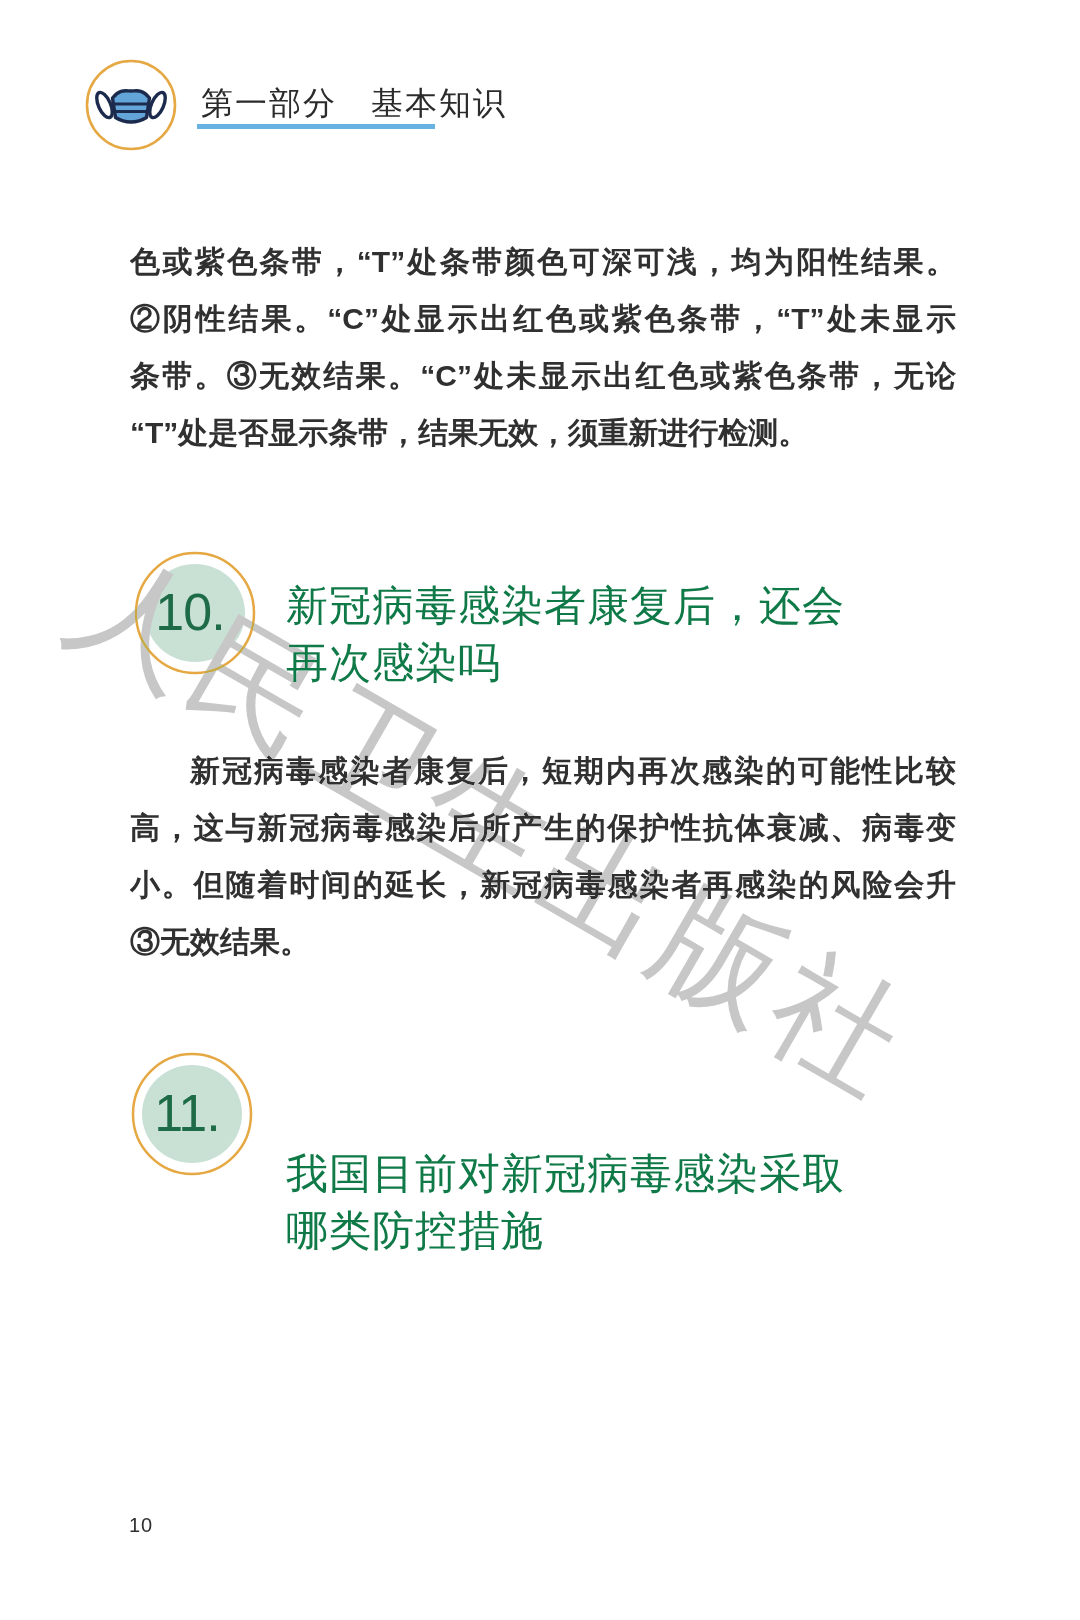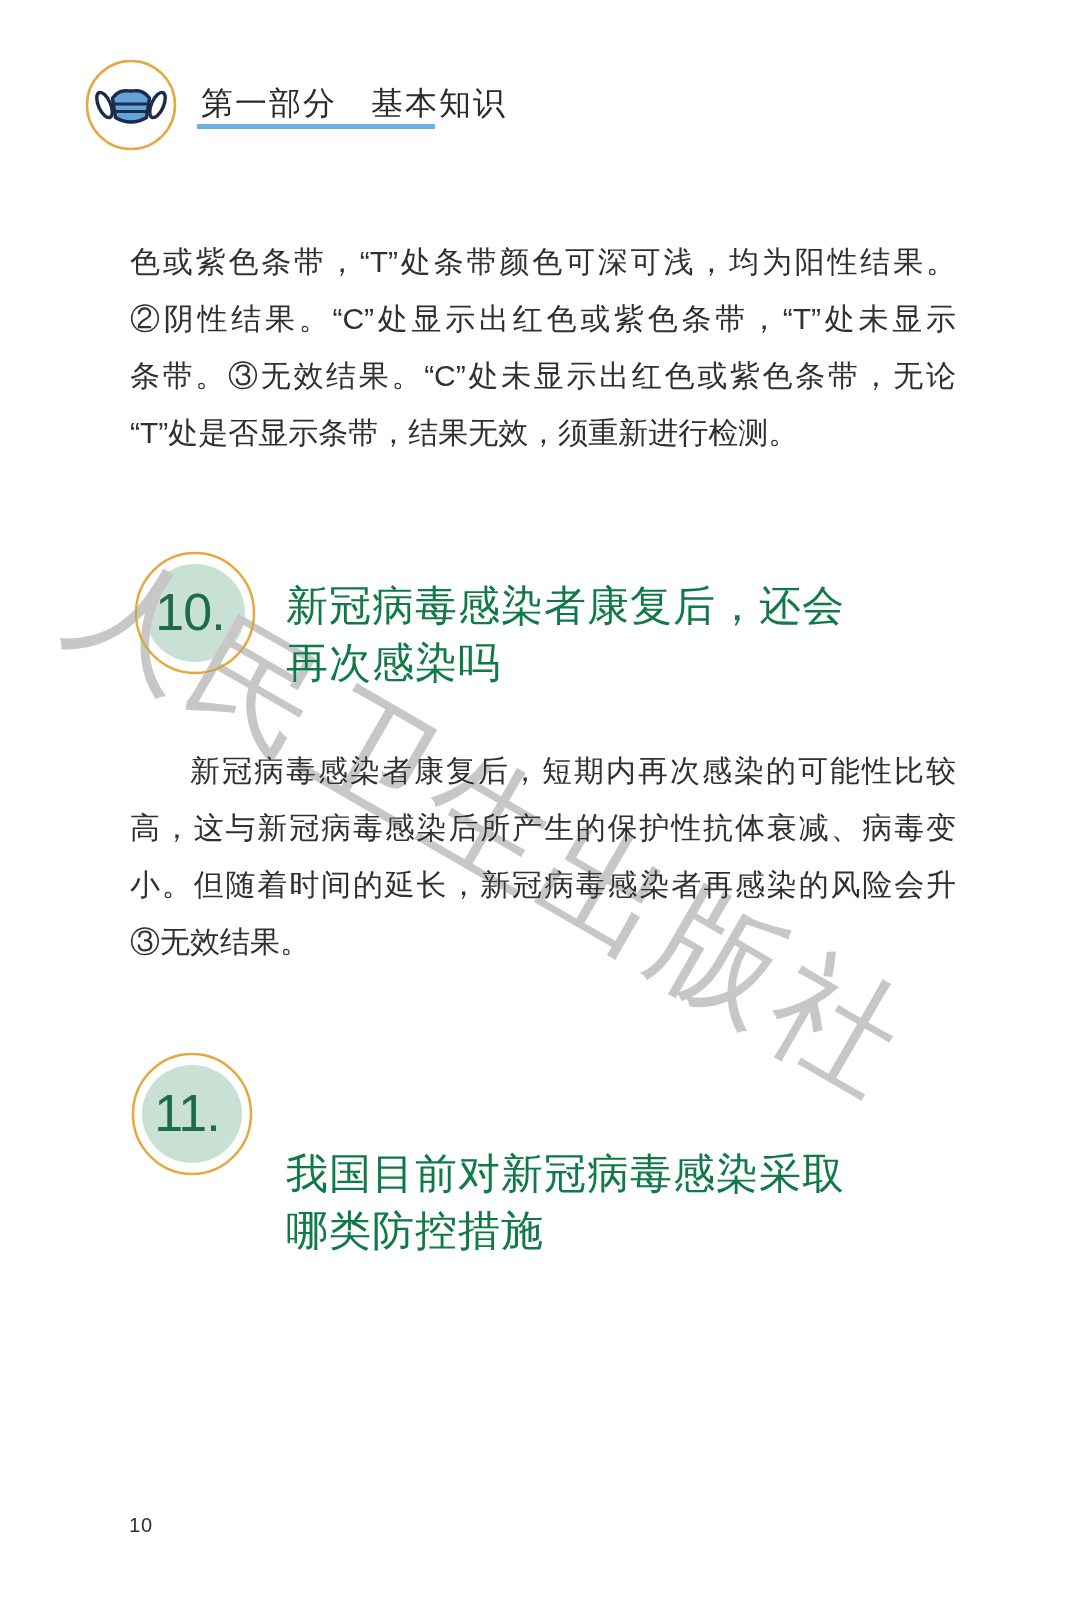--- a/index.html
+++ b/index.html
@@ -38,21 +38,21 @@
   }
   
   .para{
     position:absolute;left:130px;width:826px;
     font-size:30px;line-height:57px;color:#303030;
   }
   .pline{
     text-align:justify;
     text-align-last:justify;
     text-justify:inter-character;
-    height:57px;overflow:hidden;
+    height:57px;overflow:hidden;font-weight:bold;
   }
   .pline.last{text-align:right;text-align-last:left;}
   .pline.indent{text-indent:60px;}
   .para-intro{top:233px;}
   .para-s10{top:742px;}
   .para-s11{top:1243px;}
   
   .sec-badge{position:absolute;width:124px;height:124px;}
   .badge-10{left:133px;top:551px;}
   .badge-11{left:130px;top:1052px;}

